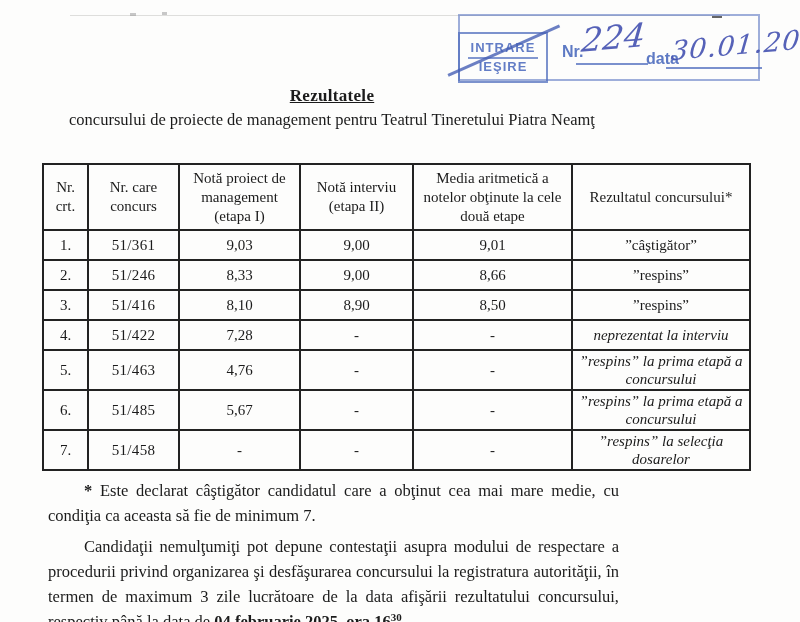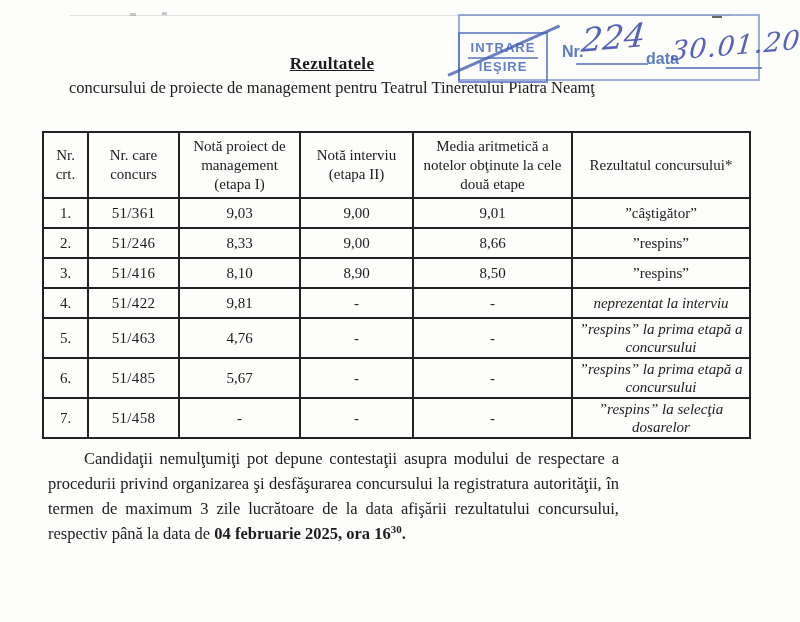--- a/index.html
+++ b/index.html
@@ -54,21 +54,21 @@
     white-space:nowrap;
   }
   .hw-nr{left:122px;top:2px;font-size:33px;}
   .hw-date{left:212px;top:12px;font-size:27px;letter-spacing:1px;}
   .hw-underline{position:absolute;height:2px;background:rgba(77,107,190,.75);}
   .ul-nr{left:116px;top:47px;width:72px;}
   .ul-date{left:206px;top:51px;width:96px;}
   .stamp-tick{position:absolute;left:252px;top:0px;width:10px;height:2px;background:#3e3e3e;opacity:.8;}
 
   
-  .title-block{padding-top:54px;text-align:center;}
+  .title-block{padding-top:86px;text-align:center;}
   .doc-title{
     display:inline-block;font-size:17px;font-weight:bold;
     text-decoration:underline;letter-spacing:.3px;
   }
   .doc-subtitle{font-size:16.5px;margin-top:4px;}
 
   
   table.results{
     border-collapse:collapse;table-layout:fixed;
     margin:33px 0 0 42px;width:707px;
@@ -170,21 +170,21 @@
         <td>3.</td>
         <td class="dosar">51/416</td>
         <td class="nota">8,10</td>
         <td class="nota">8,90</td>
         <td class="nota">8,50</td>
         <td class="result">”respins”</td>
       </tr>
       <tr class="r-short">
         <td>4.</td>
         <td class="dosar">51/422</td>
-        <td class="nota">9,81</td>
+        <td class="nota">7,28</td>
         <td class="nota">-</td>
         <td class="nota">-</td>
         <td class="result it">neprezentat la interviu</td>
       </tr>
       <tr class="r-tall">
         <td>5.</td>
         <td class="dosar">51/463</td>
         <td class="nota">4,76</td>
         <td class="nota">-</td>
         <td class="nota">-</td>
@@ -203,16 +203,17 @@
         <td class="dosar">51/458</td>
         <td class="nota">-</td>
         <td class="nota">-</td>
         <td class="nota">-</td>
         <td class="result it">”respins” la selecţia dosarelor</td>
       </tr>
     </tbody>
   </table>
 
   <div class="notes">
+    <p class="note-p"><span class="fn-star">*</span><span> Este declarat câştigător candidatul care a obţinut cea mai mare medie, cu condiţia ca aceasta să fie de minimum 7.</span></p>
     <p class="note-p second"><span>Candidaţii nemulţumiţi pot depune contestaţii asupra modului de respectare a procedurii privind organizarea şi desfăşurarea concursului la registratura autorităţii, în termen de maximum 3 zile lucrătoare de la data afişării rezultatului concursului, respectiv până la data de </span><span class="bold">04 februarie 2025, ora 16</span><sup class="deadline-sup">30</sup><span class="bold">.</span></p>
   </div>
 
 </div>
 
 </body></html>

